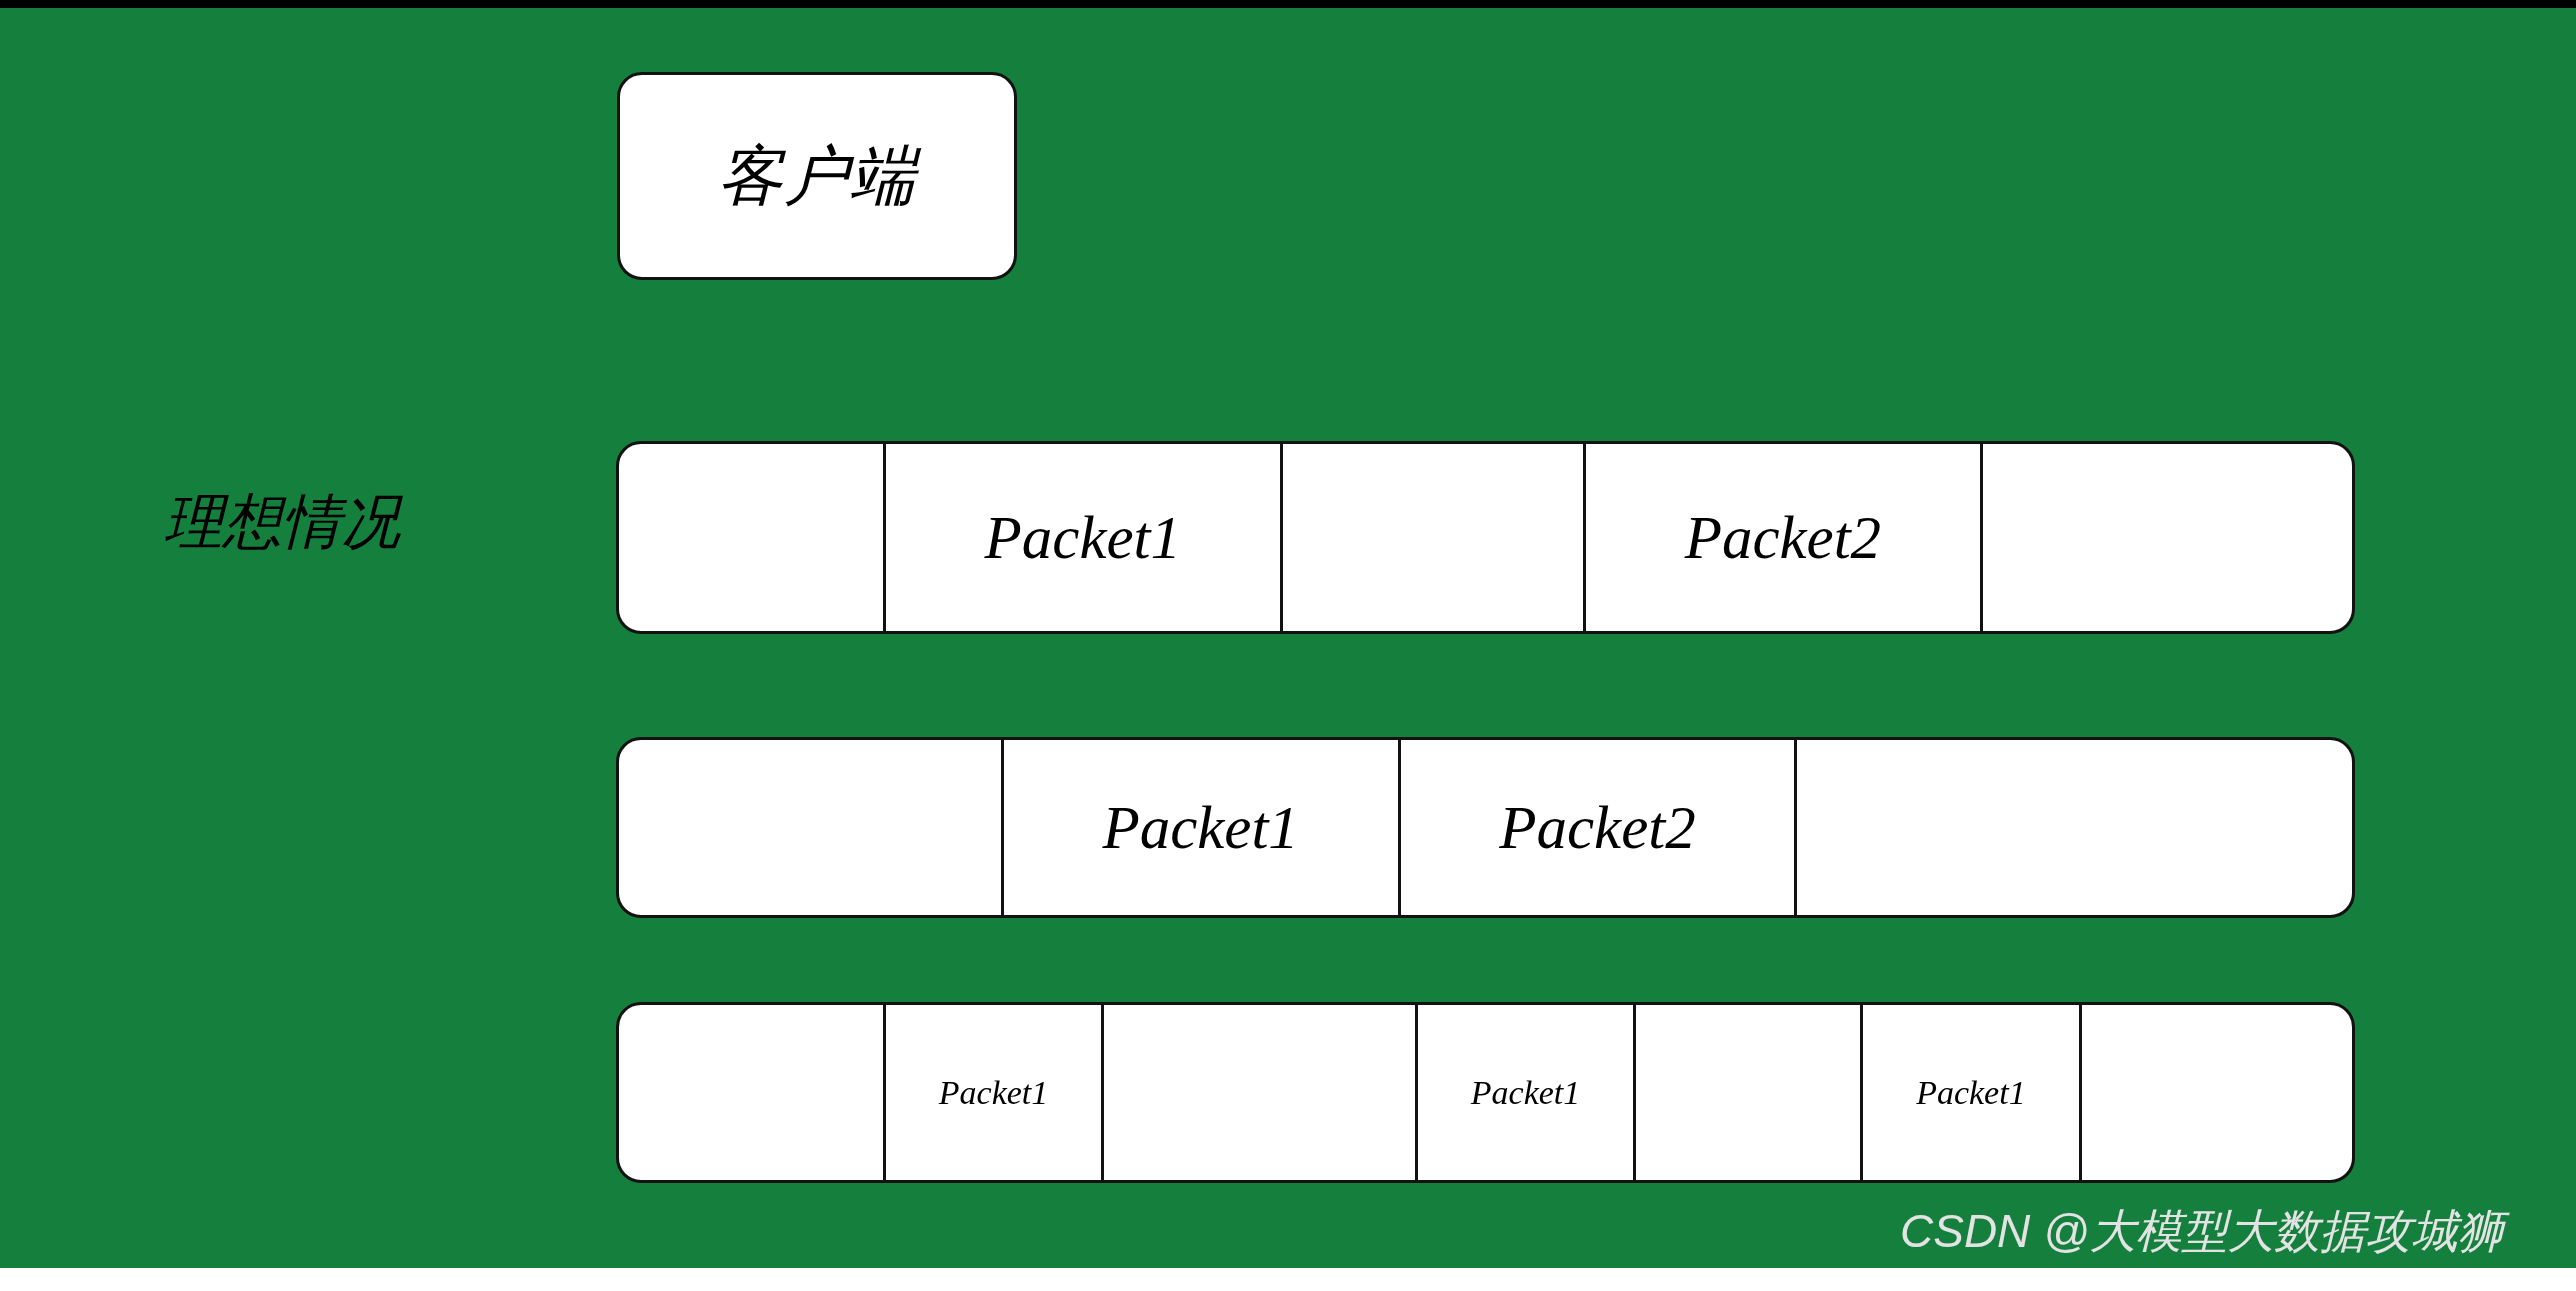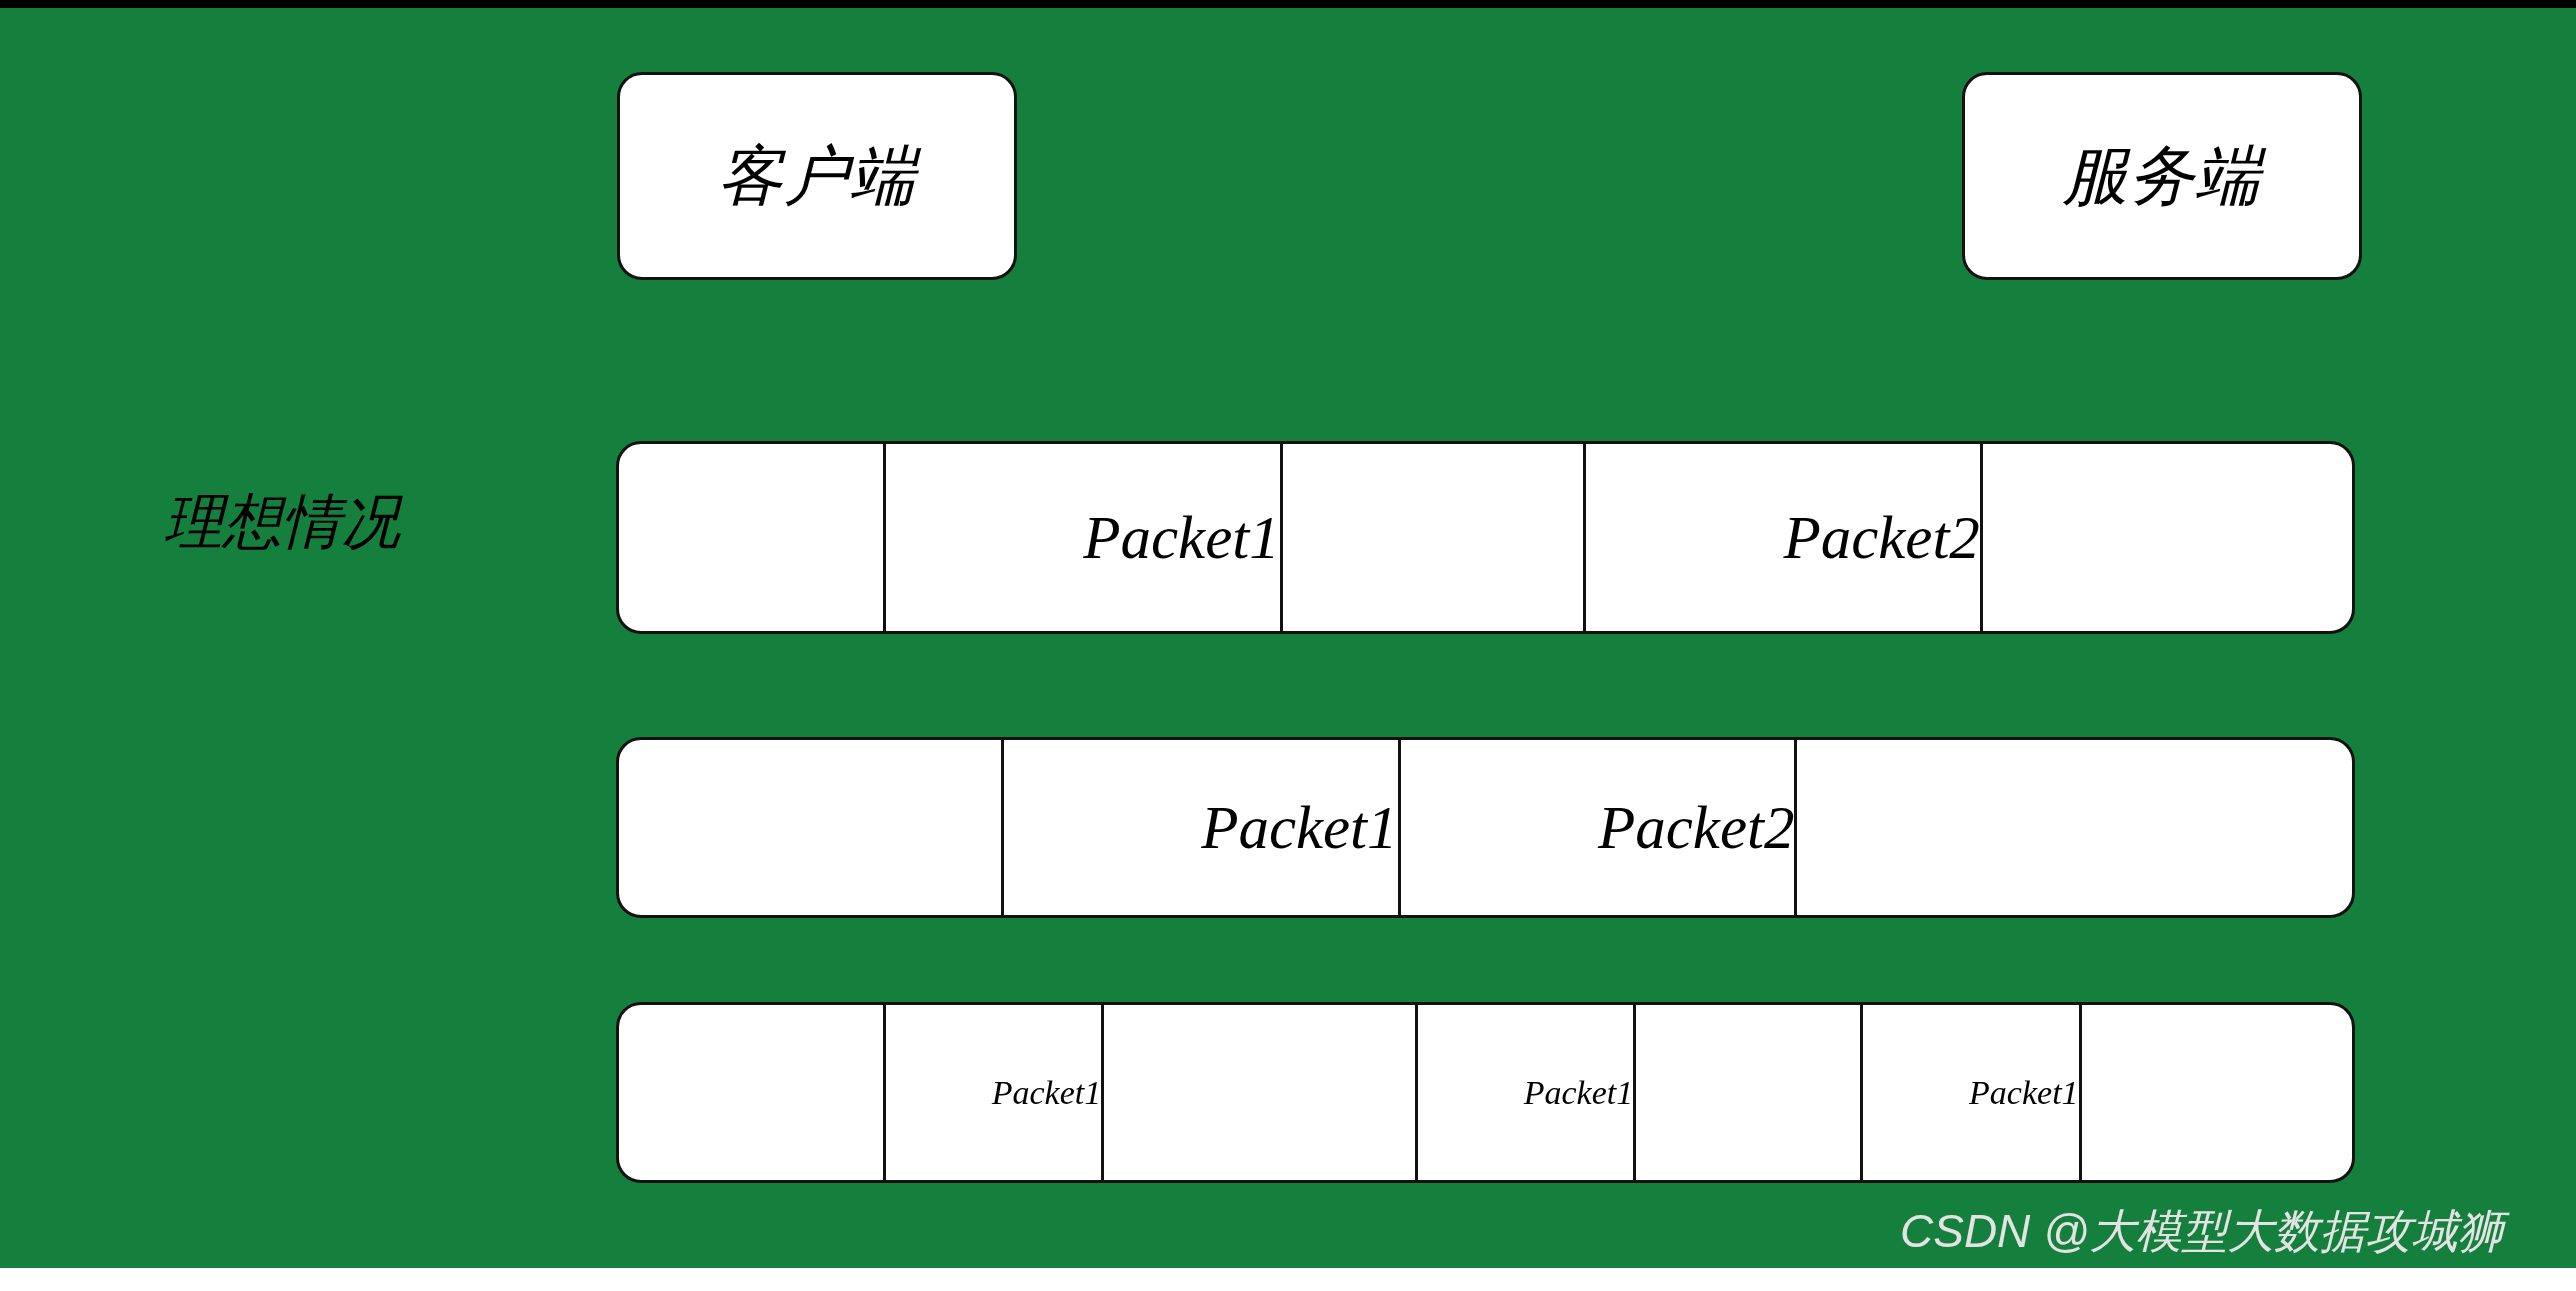--- a/index.html
+++ b/index.html
@@ -83,21 +83,21 @@
     background: #ffffff;
     display: flex;
     flex-direction: row;
     overflow: hidden;
   }
   .cell {
     box-sizing: border-box;
     height: 100%;
     display: flex;
     align-items: center;
-    justify-content: flex-end;
+    justify-content: center;
     border-right: 3.3px solid #121212;
     color: #000000;
     line-height: 1;
     white-space: nowrap;
     overflow: visible;
     position: relative;
   }
   .cell:last-child {
     border-right: none;
   }
@@ -135,23 +135,20 @@
 </head>
 <body>
 
 <div id="canvas">
 
   <div class="top-bar"></div>
 
   <div class="node-box" id="client-box">
     <span class="node-label">客户端</span>
   </div>
-  <div class="node-box" id="server-box">
-    <span class="node-label">服务端</span>
-  </div>
 
   <div class="row-label" id="label-ideal">理想情况</div>
   <div class="stream-bar size-lg" id="row-ideal">
     <div class="cell" style="width:15.4%">
       <span class="cell-text"></span>
     </div>
     <div class="cell" style="width:22.9%">
       <span class="cell-text">Packet1</span>
     </div>
     <div class="cell" style="width:17.5%">

